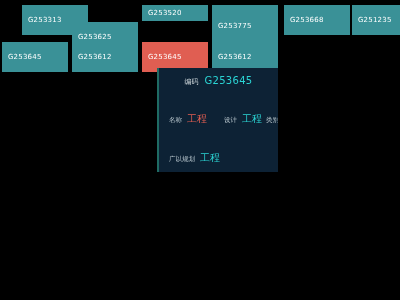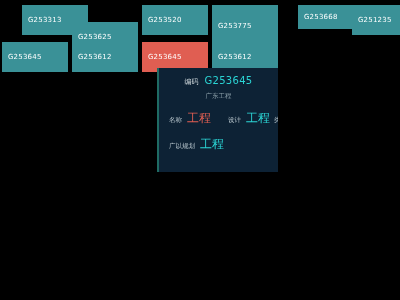--- a/index.html
+++ b/index.html
@@ -80,43 +80,44 @@
     display: flex;
     align-items: baseline;
     gap: 5px;
     white-space: nowrap;
   }
   .pair-label {
     color: #b9c7ce;
     font-size: 6.5px;
   }
   .pair-value {
-    font-size: 12px;
+    font-size: 10px;
+    margin-top: 16px;
   }
   .pair-value.accent-red { color: #e05e52; }
   .pair-value.accent-cyan { color: #2bd4d4; }
 </style>
 </head>
 <body>
 
 <div id="canvas">
   <div id="cards-layer">
       <div class="card normal" style="left: 2px; top: 5px; width: 66px; height: 30px; margin-left: 20px;">
         <span>G253313</span>
       </div>
       <div class="card normal" style="left: 72px; top: 22px; width: 66px; height: 30px;">
         <span>G253625</span>
       </div>
-      <div class="card normal" style="left: 142px; top: 5px; width: 66px; height: 30px;">
+      <div class="card normal" style="left: 142px; top: 5px; width: 66px; height: 16px;">
         <span>G253520</span>
       </div>
       <div class="card normal" style="left: 212px; top: 5px; width: 66px; height: 42px;">
         <span>G253775</span>
       </div>
-      <div class="card normal" style="left: 298px; top: 5px; width: 66px; height: 24px;">
+      <div class="card normal" style="left: 284px; top: 5px; width: 66px; height: 30px;">
         <span>G253668</span>
       </div>
       <div class="card normal" style="left: 352px; top: 5px; width: 48px; height: 30px;">
         <span>G251235</span>
       </div>
       <div class="card normal" style="left: 2px; top: 42px; width: 66px; height: 30px;">
         <span>G253645</span>
       </div>
       <div class="card normal" style="left: 72px; top: 42px; width: 66px; height: 30px;">
         <span>G253612</span>
@@ -126,21 +127,20 @@
       </div>
       <div class="card normal" style="left: 212px; top: 42px; width: 66px; height: 30px;">
         <span>G253612</span>
       </div>
     </div>
   <div id="popup" style="left: 157px; top: 68px; width: 121px; height: 104px;">
     <div class="popup-header">
       <span class="popup-header-label">编码</span>
       <span class="popup-header-value">G253645</span>
     </div>
-    <div class="popup-subtitle">广东工程</div>
     <div class="popup-grid">
         <div class="pair">
           <span class="pair-label">名称</span>
           <span class="pair-value accent-red">工程</span>
         </div>
         <div class="pair">
           <span class="pair-label">设计</span>
           <span class="pair-value accent-cyan">工程</span>
         </div>
         <div class="pair">

